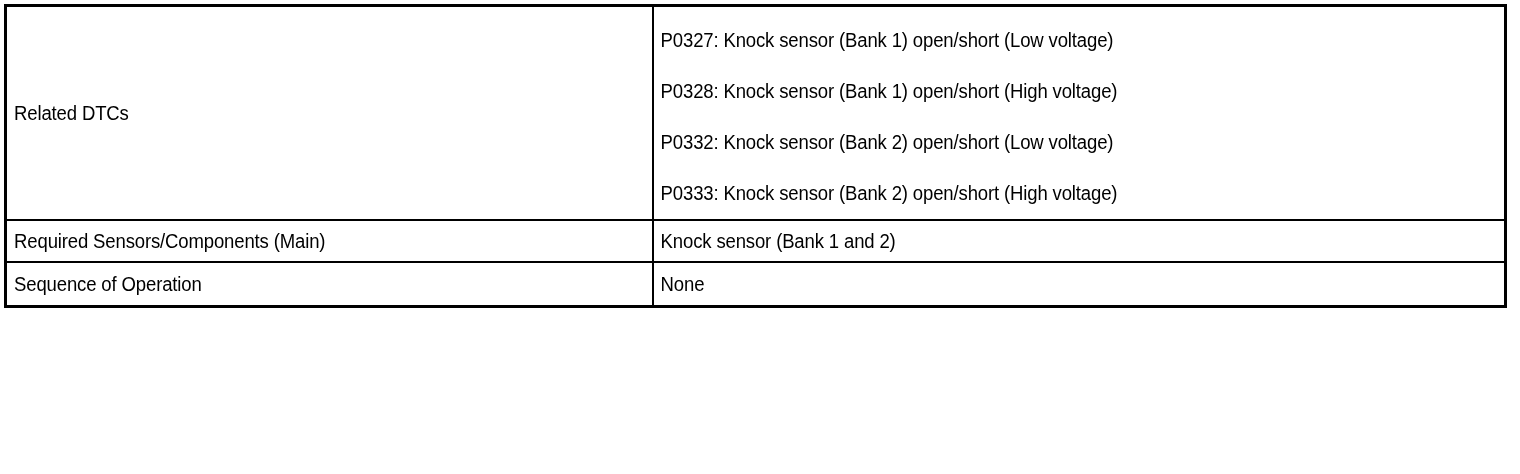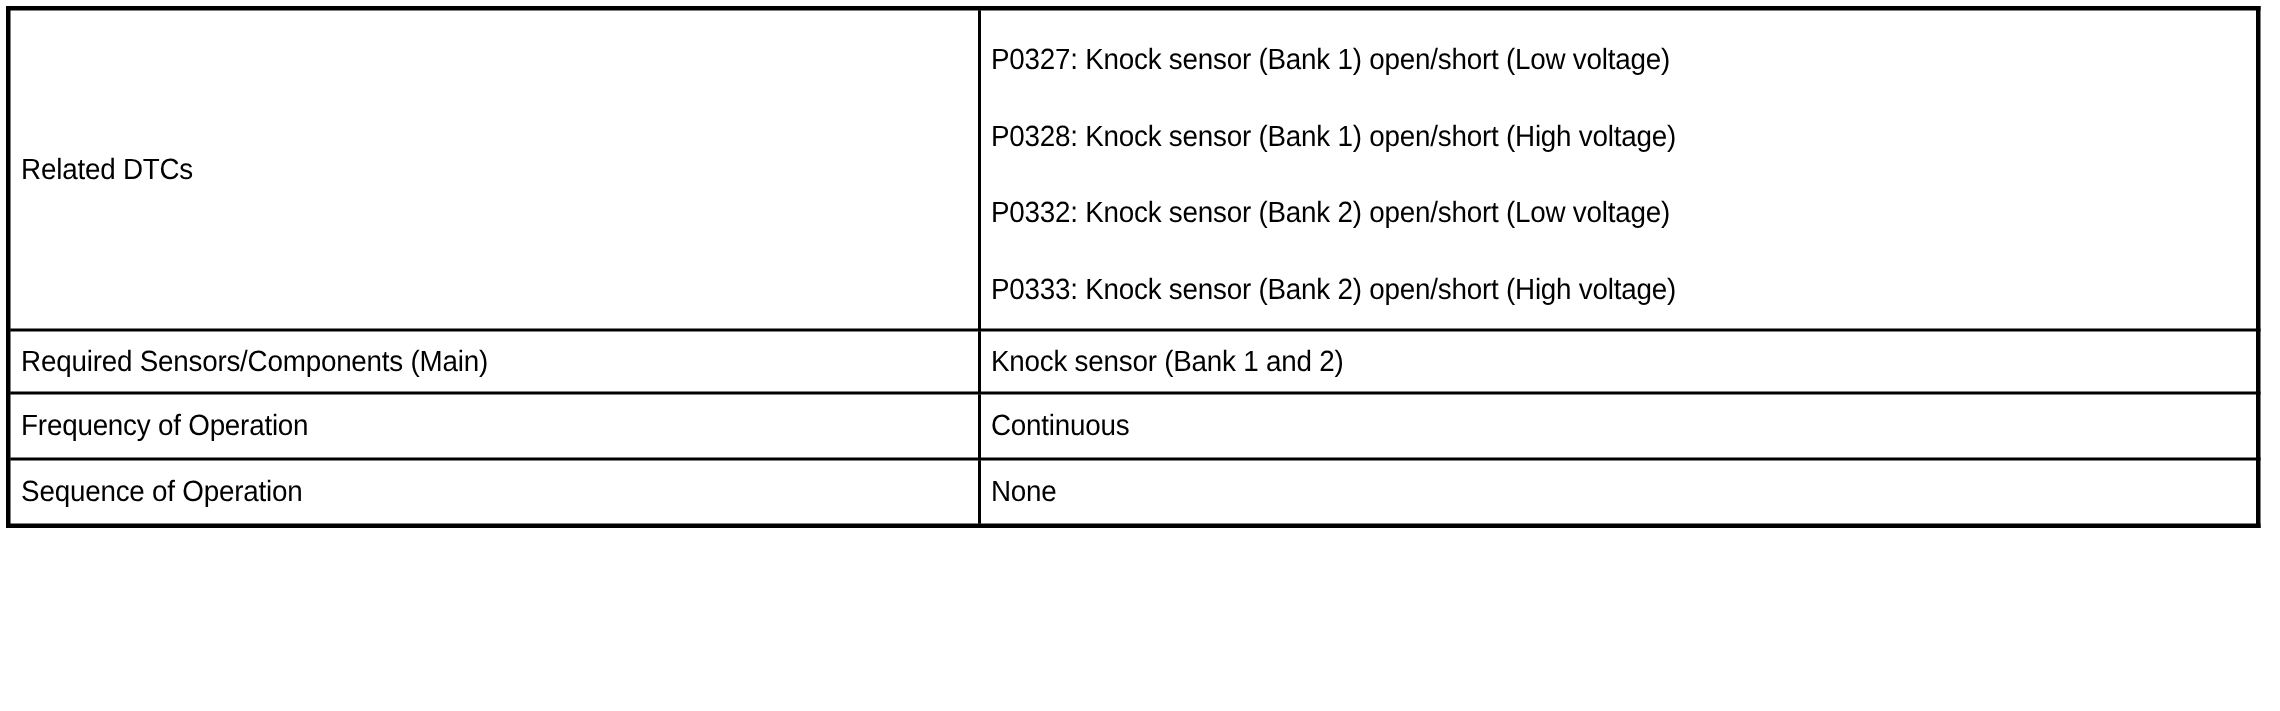--- a/index.html
+++ b/index.html
@@ -92,24 +92,20 @@
           </ul>
         </td>
       </tr>
 
       <tr class="row-std">
         <td class="col-label">Required Sensors/Components (Main)</td>
         <td class="col-value">Knock sensor (Bank 1 and 2)</td>
       </tr>
 
 
-      <tr class="row-std-tall">
-        <td class="col-label">Frequency of Operation</td>
-        <td class="col-value">Continuous</td>
-      </tr>
 
 
 
       <tr class="row-std-tall">
         <td class="col-label">Sequence of Operation</td>
         <td class="col-value">None</td>
       </tr>
 
     </tbody>
   </table>

